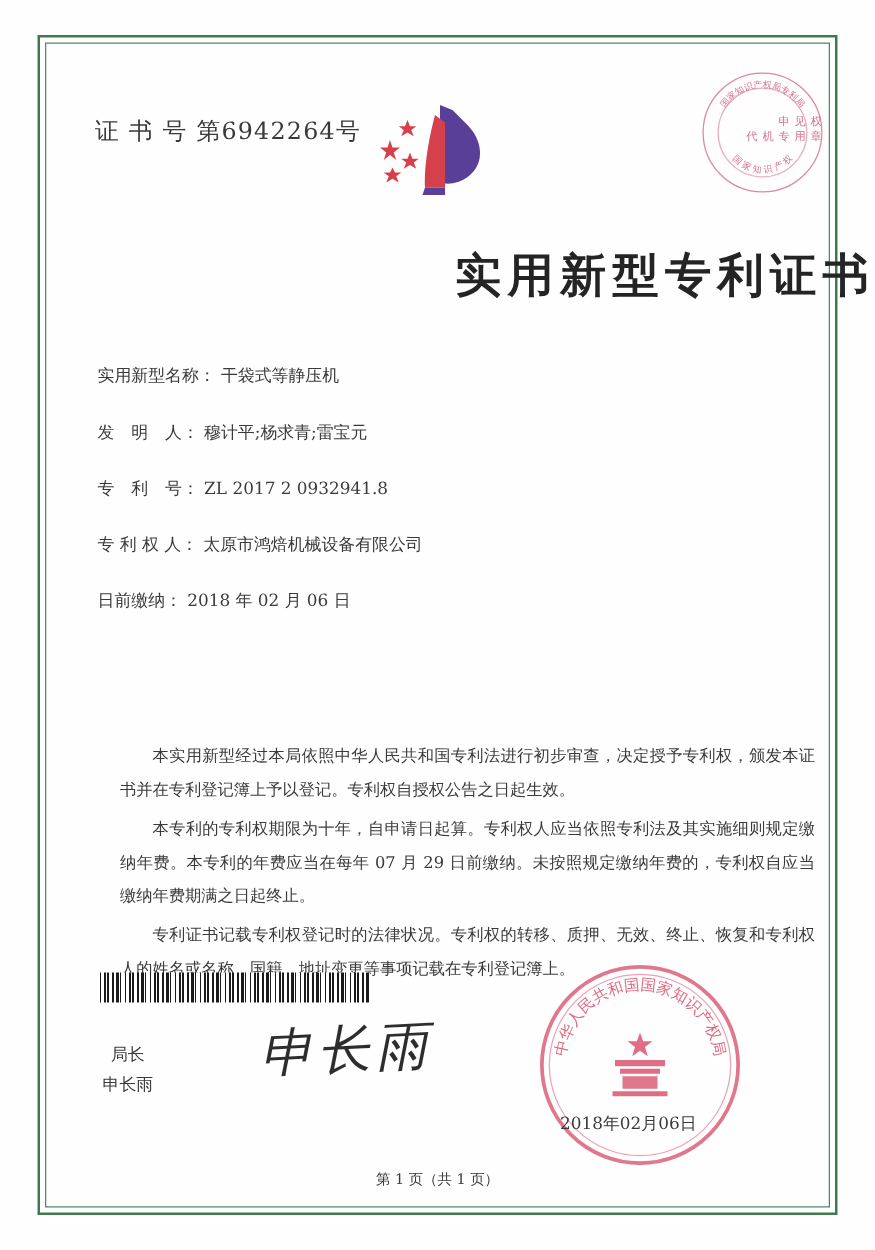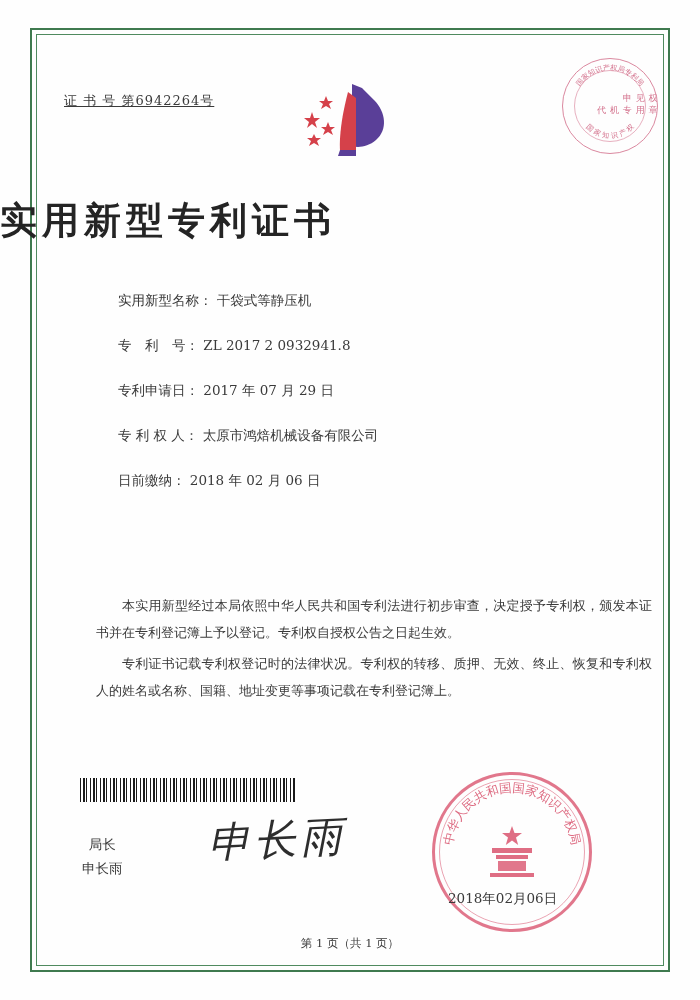--- a/index.html
+++ b/index.html
@@ -34,26 +34,25 @@
     position: absolute;
     left: 36px; top: 34px;
     width: 628px; height: 932px;
     border: 1px solid #4f8a5f;
     box-sizing: border-box;
   }
 
   
   .cert-no {
     position: absolute;
-    left: 64px; top: 92px;
-    font-size: 13px;
+    left: 76px; top: 92px;
+    font-size: 19px;
     letter-spacing: 1px;
     color: #3a3a3a;
     font-family: "DejaVu Serif", "Liberation Serif", serif;
-    text-decoration: underline;
   }
 
   .logo {
     position: absolute;
     left: 300px; top: 78px;
     width: 110px; height: 90px;
   }
 
   .seal-top {
     position: absolute;
@@ -97,34 +96,33 @@
   .seal-top .arc-text text {
     font-size: 7.2px;
     fill: #d4738e;
     font-family: "DejaVu Serif", "Liberation Serif", serif;
   }
 
   .main-title {
     position: absolute;
     left: 0; top: 196px;
     width: 700px;
-    text-align: left;
+    text-align: right;
     font-size: 37px;
     font-weight: bold;
     letter-spacing: 5px;
     color: #242424;
     font-family: "DejaVu Serif", "Liberation Serif", serif;
   }
 
   
   .fields {
     position: absolute;
     left: 78px; top: 292px;
     width: 560px;
-    margin-left: 40px;
   }
   .field-row {
     height: 45px;
     font-size: 13.5px;
     color: #3a3a3a;
     font-family: "DejaVu Serif", "Liberation Serif", serif;
     white-space: nowrap;
   }
   .field-label {
     display: inline-block;
@@ -284,39 +282,40 @@
   </div>
 
   <div class="main-title">实用新型专利证书</div>
 
   <div class="fields">
     <div class="field-row">
       <span class="field-label">实用新型名称：</span>
       <span class="field-value">干袋式等静压机</span>
     </div>
     <div class="field-row">
+      <span class="field-label">发　明　人：</span>
+      <span class="field-value">穆计平;杨求青;雷宝元</span>
+    </div>
+    <div class="field-row">
       <span class="field-label">专　利　号：</span>
       <span class="field-value">ZL 2017 2 0932941.8</span>
     </div>
     <div class="field-row">
-      <span class="field-label">专利申请日：</span>
-      <span class="field-value">2017 年 07 月 29 日</span>
-    </div>
-    <div class="field-row">
       <span class="field-label">专 利 权 人：</span>
       <span class="field-value">太原市鸿焙机械设备有限公司</span>
     </div>
     <div class="field-row">
       <span class="field-label">日前缴纳：</span>
       <span class="field-value">2018 年 02 月 06 日</span>
     </div>
   </div>
 
   <div class="body-text">
     <p>本实用新型经过本局依照中华人民共和国专利法进行初步审查，决定授予专利权，颁发本证书并在专利登记簿上予以登记。专利权自授权公告之日起生效。</p>
+    <p>本专利的专利权期限为十年，自申请日起算。专利权人应当依照专利法及其实施细则规定缴纳年费。本专利的年费应当在每年 07 月 29 日前缴纳。未按照规定缴纳年费的，专利权自应当缴纳年费期满之日起终止。</p>
     <p>专利证书记载专利权登记时的法律状况。专利权的转移、质押、无效、终止、恢复和专利权人的姓名或名称、国籍、地址变更等事项记载在专利登记簿上。</p>
   </div>
 
   <div class="barcode"></div>
 
   <div class="sig-label">
     <div>局长</div>
     <div>申长雨</div>
   </div>
   <div class="sig-handwriting">申长雨</div>

